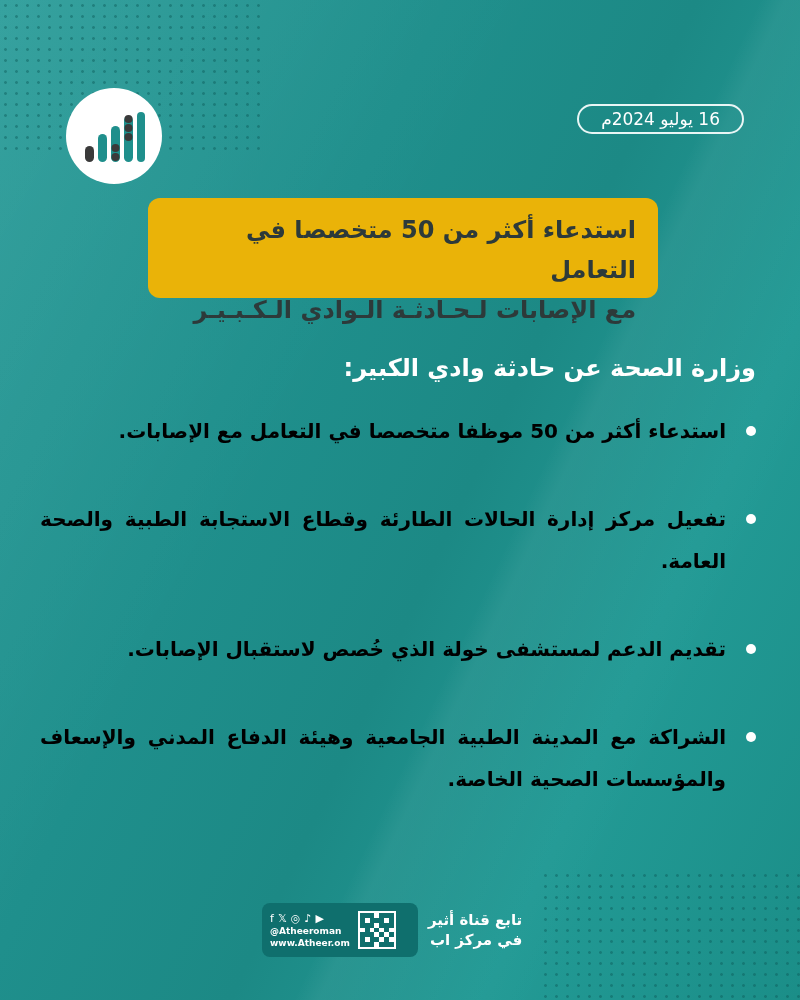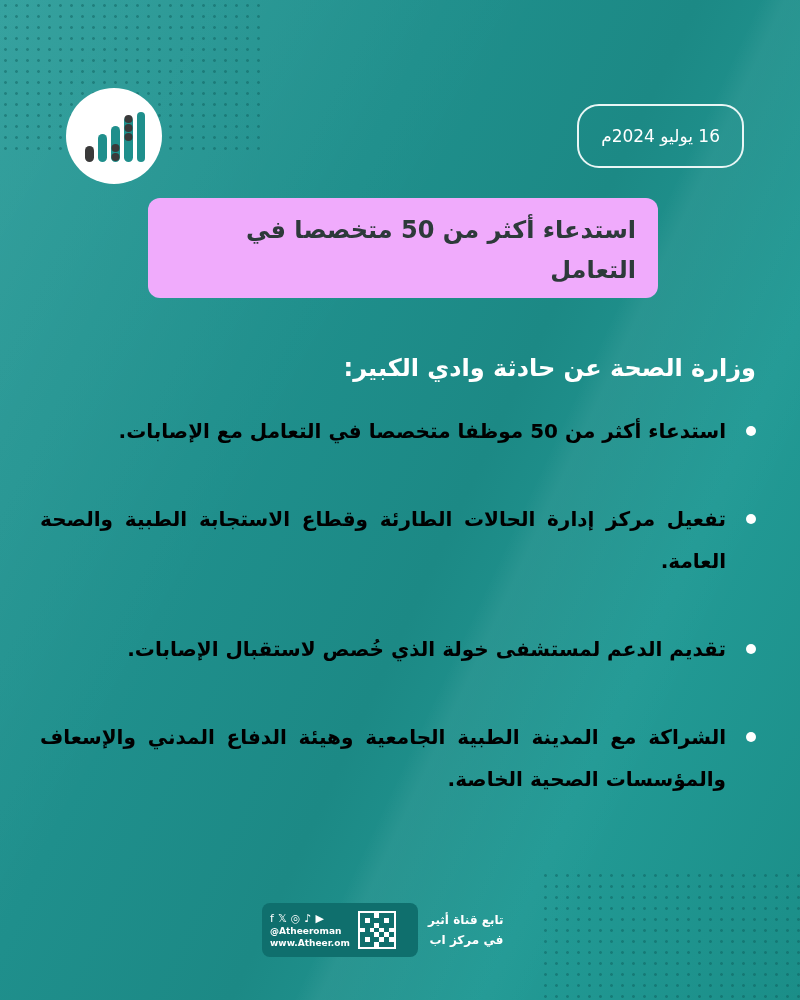--- a/index.html
+++ b/index.html
@@ -23,25 +23,25 @@
   .dots.br { right:0; bottom:0; width:260px; height:130px; opacity:.8; }
 
   .logo {
     position:absolute; left:66px; top:88px; width:96px; height:96px;
     border-radius:50%; background:#fff;
     display:flex; align-items:center; justify-content:center;
   }
   .date-pill {
     position:absolute; right:56px; top:104px;
     border:2px solid #e9f6f5; border-radius:22px;
-    padding:20px 22px; color:#fff; font-size:17px; direction:rtl;
+    padding:3px 22px; color:#fff; font-size:17px; direction:rtl;
   }
   .headline {
     position:absolute; left:148px; top:198px; width:510px; height:100px;
-    background:#f0abfc; border-radius:12px; box-sizing:border-box;
+    background:#eab308; border-radius:12px; box-sizing:border-box;
     padding:12px 22px; direction:rtl; text-align:right;
     color:#2d3a3a; font-weight:bold; font-size:24px; line-height:40px;
   }
   .subtitle {
     position:absolute; right:44px; top:330px; direction:rtl;
     color:#fff; font-weight:bold; font-size:24px;margin-top:24px;
   }
   .bullets {
     position:absolute; right:44px; left:40px; top:410px; direction:rtl;
     list-style:none; margin:0; padding:0;
@@ -66,21 +66,21 @@
   .social-text { color:#fff; font-size:9px; line-height:12px; font-weight:bold; }
   .social-icons { display:flex; gap:4px; font-size:11px; color:#fff; }
   .qr {
     width:38px; height:38px; background:#fff; padding:2px; box-sizing:border-box;
     display:grid; grid-template-columns:repeat(7,1fr); grid-template-rows:repeat(7,1fr);
   }
   .qr span { background:#0f6f6d; }
   .qr span.w { background:#fff; }
   .follow {
     margin-left:10px; direction:rtl; color:#fff; font-weight:bold;
-    font-size:12px; line-height:20px; text-align:right;
+    font-size:15px; line-height:20px; text-align:right;
   }
 </style>
 </head>
 <body>
 
 <div class="sheen"></div>
 <div class="dots tl"></div>
 <div class="dots br"></div>
 
 <div class="logo">
@@ -95,20 +95,21 @@
       <circle cx="49.5" cy="24" r="4" fill="#3a3a3a"></circle>
       <circle cx="49.5" cy="33" r="4" fill="#3a3a3a"></circle>
     <rect x="58" y="8" width="8" height="50" rx="4" fill="#1f8f8c"></rect>
   </svg>
 </div>
 
 <div class="date-pill">16 يوليو 2024م</div>
 
 <div class="headline">
   <div>استدعاء أكثر من 50 متخصصا في التعامل</div>
+  <div>مع الإصابات لـحـادثـة الـوادي الـكـبـيـر</div>
 </div>
 
 <div class="subtitle">وزارة الصحة عن حادثة وادي الكبير:</div>
 
 <ul class="bullets">
   <li class="bullet"><span class="dot"></span><span>استدعاء أكثر من 50 موظفا متخصصا في التعامل مع الإصابات.</span></li>
   <li class="bullet"><span class="dot"></span><span>تفعيل مركز إدارة الحالات الطارئة وقطاع الاستجابة الطبية والصحة العامة.</span></li>
   <li class="bullet"><span class="dot"></span><span>تقديم الدعم لمستشفى خولة الذي خُصص لاستقبال الإصابات.</span></li>
   <li class="bullet"><span class="dot"></span><span>الشراكة مع المدينة الطبية الجامعية وهيئة الدفاع المدني والإسعاف والمؤسسات الصحية الخاصة.</span></li>
 </ul>

